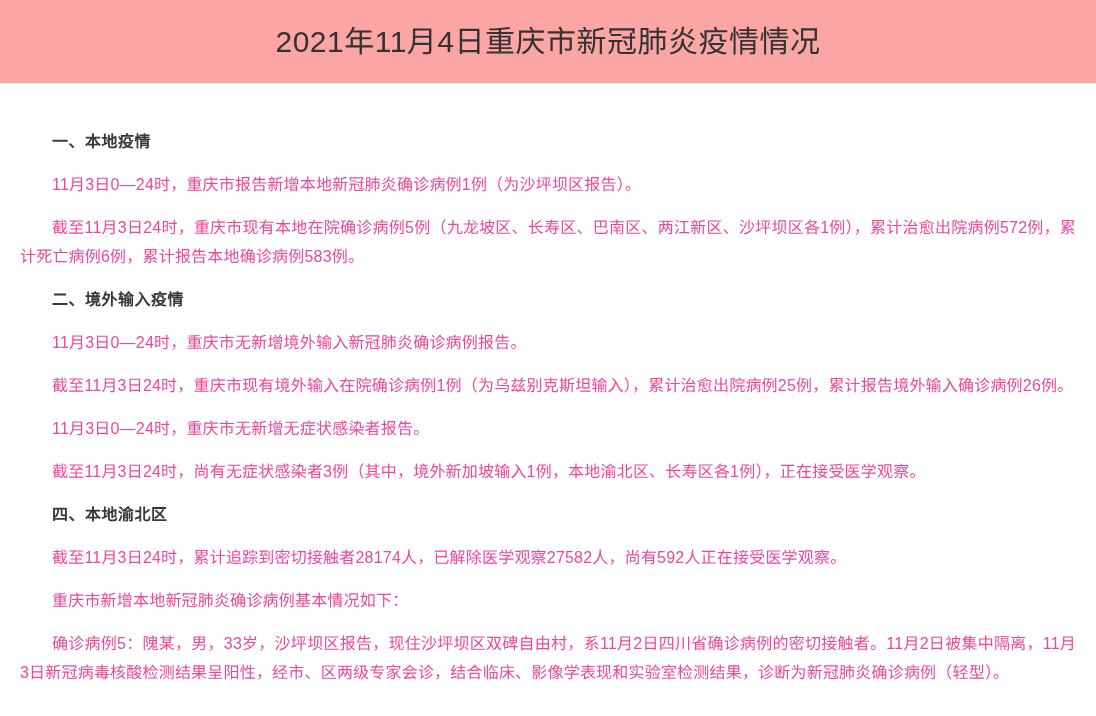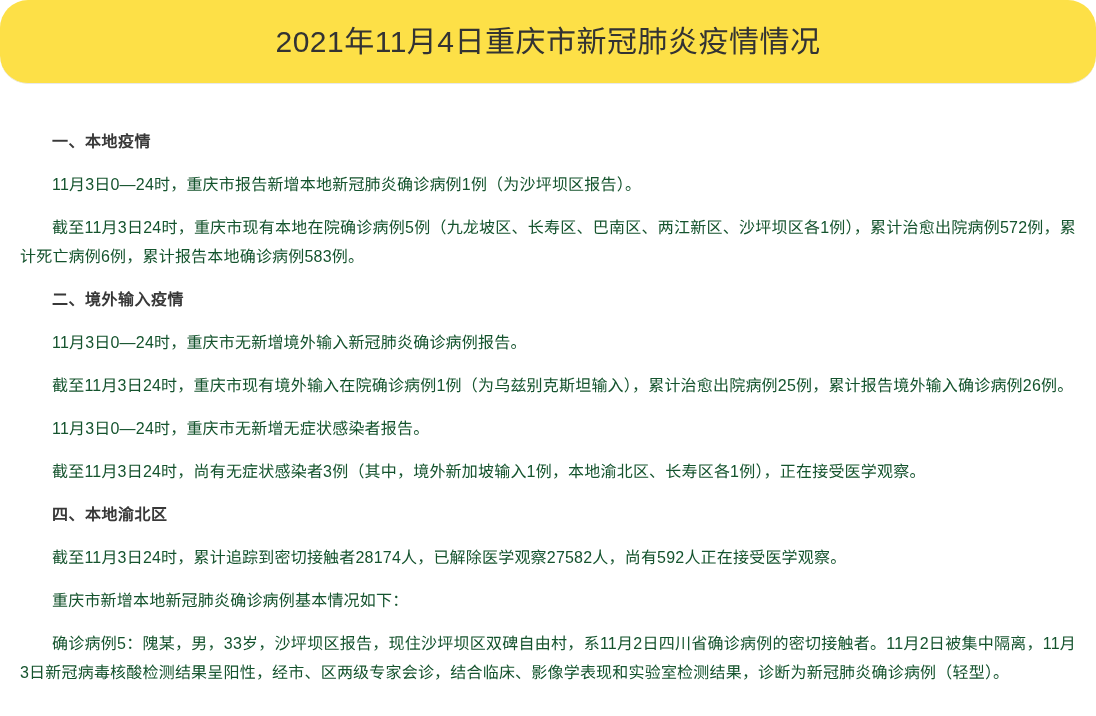--- a/index.html
+++ b/index.html
@@ -9,22 +9,21 @@
   }
   body {
     width: 1096px;
     height: 716px;
     overflow: hidden;
     font-family: "Liberation Sans", "DejaVu Sans", sans-serif;
   }
   .header {
     height: 83px;
     border-bottom: 1px solid #e9e9e9;
-    background: #fde047;
-    border-radius: 28px;
+    background: #fca5a5;
   }
   .page-title {
     margin: 0;
     text-align: center;
     line-height: 83px;
     font-size: 30px;
     font-weight: 400;
     color: #333333;
     letter-spacing: 0.5px;
     white-space: nowrap;
@@ -39,21 +38,21 @@
     font-weight: 700;
     color: #383838;
     text-indent: 2em;
     letter-spacing: 0.5px;
   }
   .para {
     margin: 14px 0;
     font-size: 16px;
     line-height: 29px;
     font-weight: 400;
-    color: #14532d;
+    color: #ec4899;
     text-indent: 2em;
     text-align: justify;
     letter-spacing: 0.2px;
   }
   .article > :first-child {
     margin-top: 12px;
   }
 </style>
 </head>
 <body>

